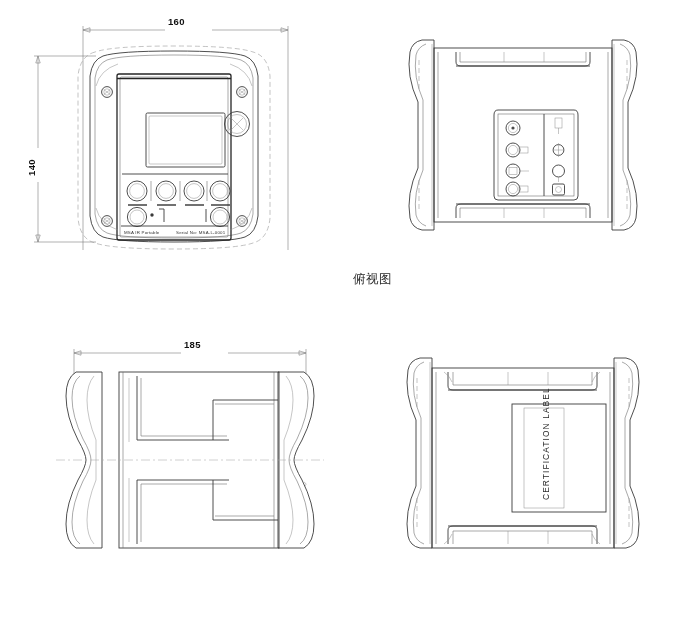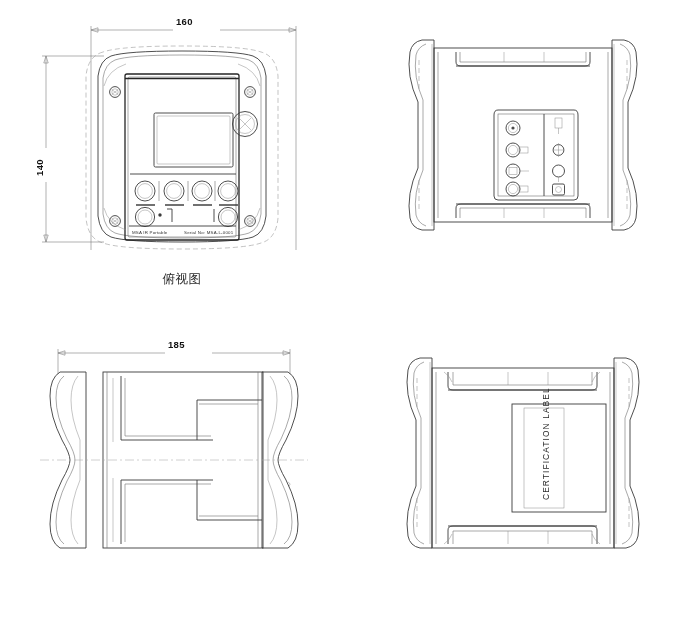--- a/index.html
+++ b/index.html
@@ -22,25 +22,26 @@
     inset: 0;
   }
 
   .view {
     position: absolute;
   }
 
   .view-caption {
     position: absolute;
     width: 100%;
-    text-align: center;
+    text-align: right;
     font-size: 12.5px;
     color: #2b2b2b;
     letter-spacing: 0.5px;
     font-family: "DejaVu Sans", "Liberation Sans", sans-serif;
+    margin-left: 44px;
   }
 
   .dim-label {
     position: absolute;
     font-size: 9.5px;
     font-weight: bold;
     color: #111;
     letter-spacing: 0.3px;
     font-family: "Liberation Sans", sans-serif;
   }
@@ -70,21 +71,21 @@
     fill: #2a2a2a;
     font-family: "Liberation Sans", sans-serif;
     letter-spacing: 1.1px;
   }
 </style>
 </head>
 <body>
 
 <div class="sheet">
 
-  <div class="view" style="left:8px; top:0px; width:348px; height:300px;">
+  <div class="view" style="left:0px; top:0px; width:348px; height:300px;">
 
     <div class="dim-label" style="left:168px; top:16px;">160</div>
 
     <div class="dim-label vertical" style="left:19px; top:162px; width:24px; text-align:center;">140</div>
 
     <svg width="348" height="270" viewBox="0 0 348 270">
 
       <g>
         <line class="ln-dim" x1="83" y1="30" x2="165" y2="30"></line>
         <line class="ln-dim" x1="212" y1="30" x2="288" y2="30"></line>
@@ -302,21 +303,21 @@
           <g>
             <rect class="ln" x="204.5" y="184" width="12" height="11" rx="1.5" fill="#ffffff"></rect>
             <circle class="ln-fine" cx="210.5" cy="189.5" r="3"></circle>
           </g>
         </g>
       </g>
     </svg>
 
   </div>
 
-  <div class="view" style="left:0px; top:322px; width:348px; height:303px;">
+  <div class="view" style="left:16px; top:322px; width:348px; height:303px;">
 
     <div class="dim-label" style="left:168px; top:17px;">185</div>
 
     <svg width="348" height="265" viewBox="0 0 348 265">
 
       <g>
         <line class="ln-dim" x1="58" y1="31" x2="165" y2="31"></line>
         <line class="ln-dim" x1="212" y1="31" x2="290" y2="31"></line>
         <line class="ln-dim" x1="58" y1="27" x2="58" y2="52"></line>
         <line class="ln-dim" x1="290" y1="27" x2="290" y2="52"></line>

